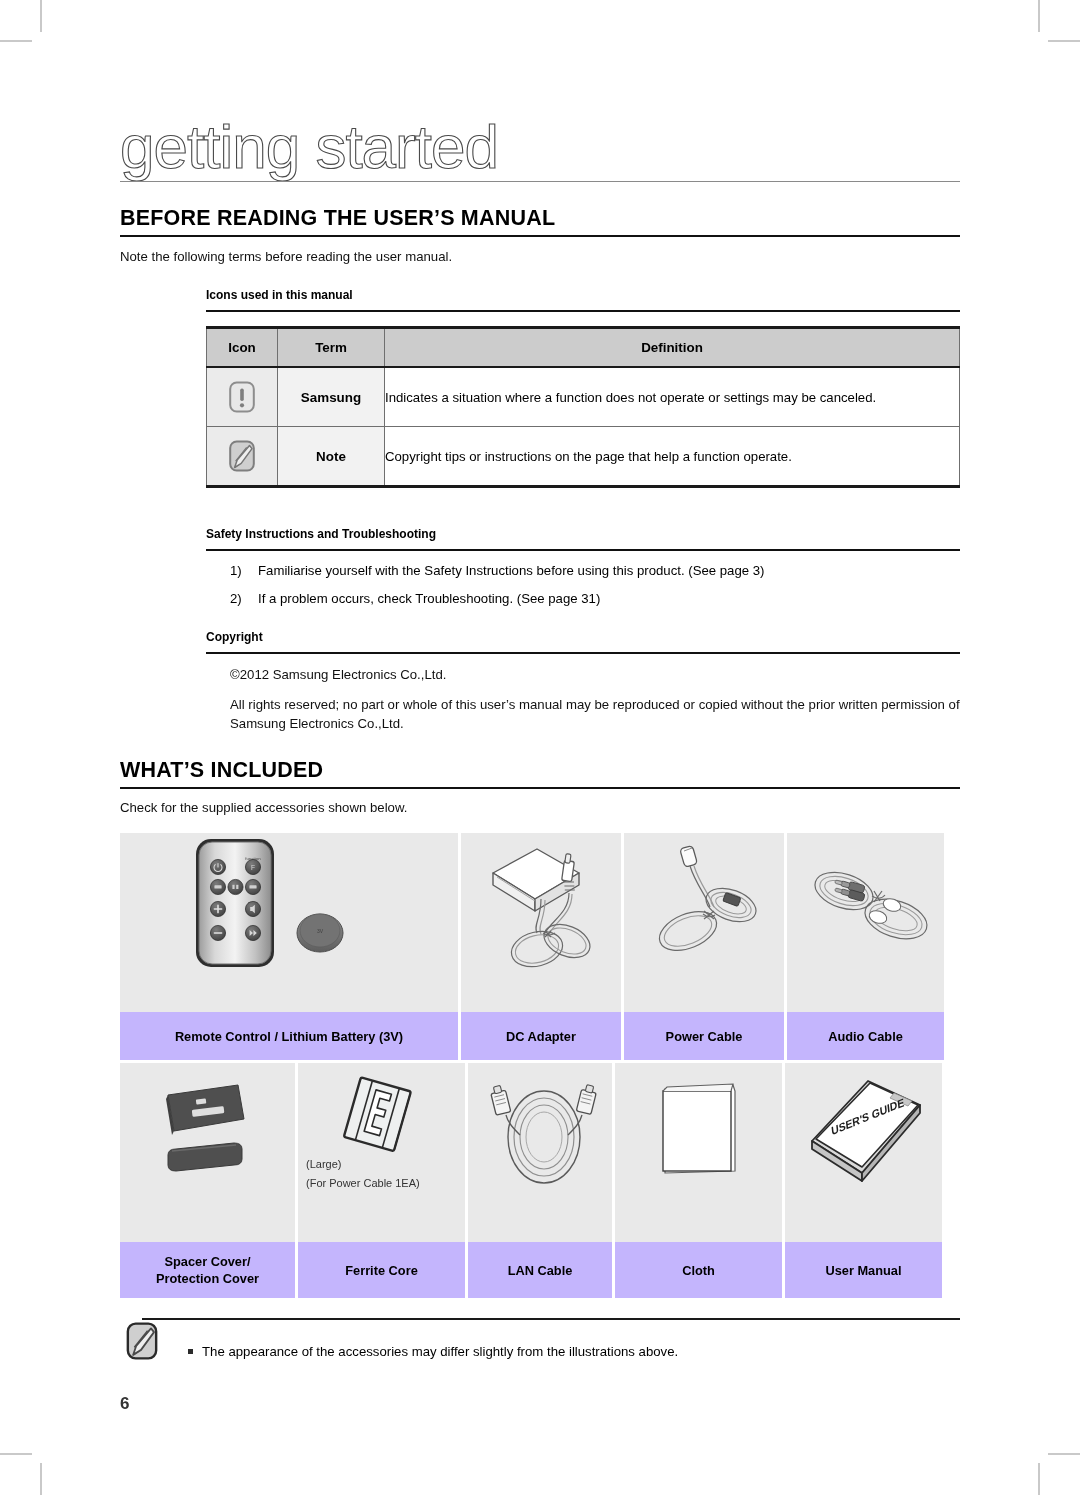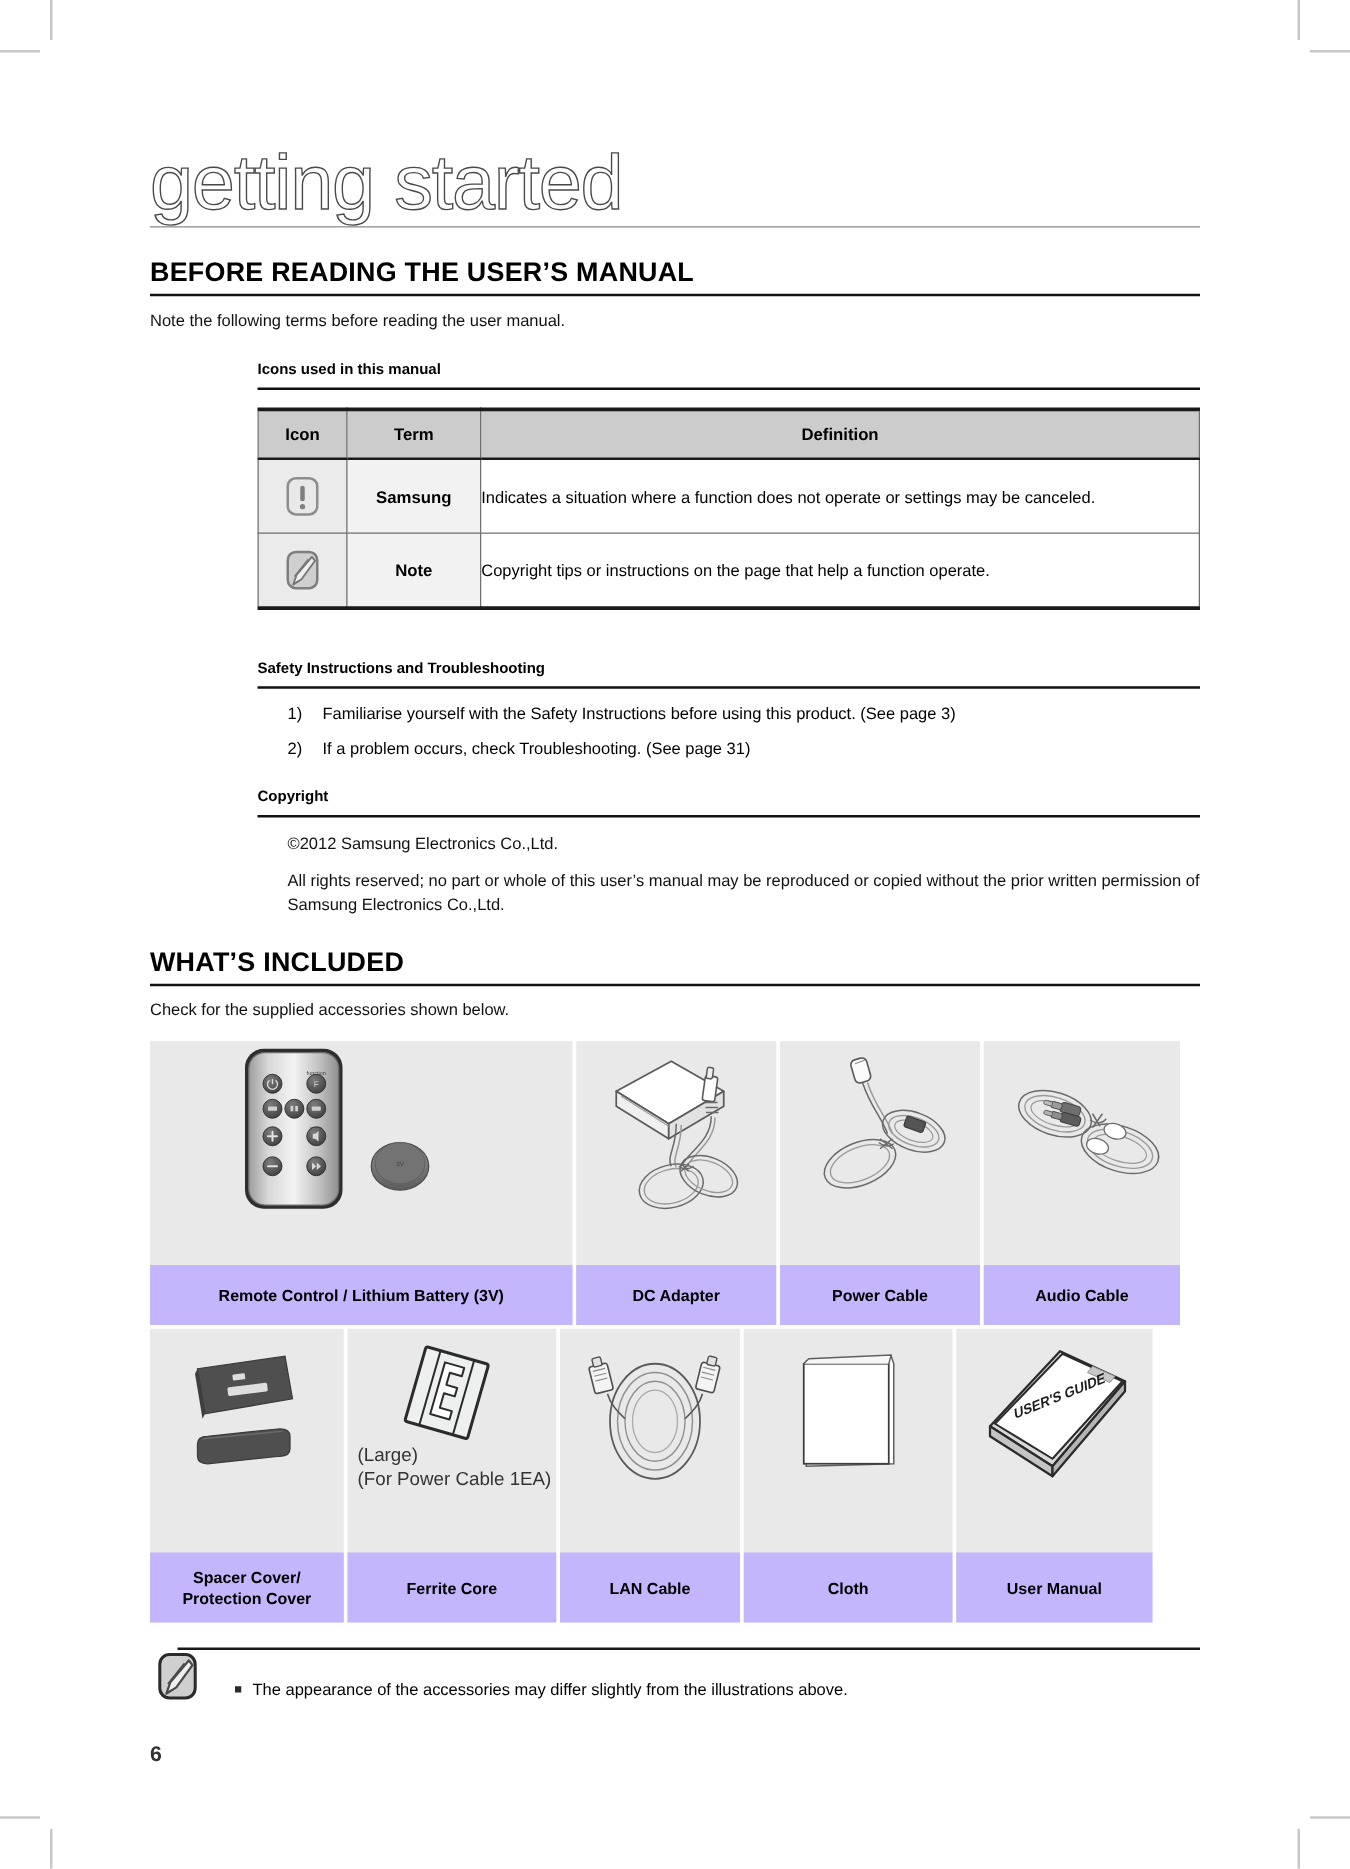--- a/index.html
+++ b/index.html
@@ -208,21 +208,21 @@
   }
   .r1 .acc-img { height: 148px; }
   .r1 .acc-label { height: 40px; }
   .r2 .acc-img { height: 148px; }
   .r2 .acc-label { height: 48px; }
 
   .cap-sub {
     position: absolute;
     left: 8px;
     bottom: 10px;
-    font-size: 15px;
+    font-size: 11px;
     color: #333;
     line-height: 19px;
     text-align: left;
   }
 
   
   .note-block {
     position: absolute;
     left: 0;
     top: 1318px;
@@ -508,21 +508,21 @@
             <path d="M76 63 q8 5 13 -1" stroke="#6a6a6a" stroke-width="1.1" fill="none"></path>
           </svg>
         </div>
         <div class="acc-label">Audio Cable</div>
       </div>
 
     </div>
 
     <div class="acc-row r2">
 
-      <div class="acc-cell" style="width:155px;">
+      <div class="acc-cell" style="width:175px;">
         <div class="acc-img">
           <svg width="140" height="140" viewBox="0 0 140 140">
 
             <path d="M30 32 L100 22 L106 56 L36 68 Z" fill="#4f4f4f" stroke="#3a3a3a" stroke-width="1"></path>
             <path d="M30 32 L36 68 L34 72 L28 36 Z" fill="#3e3e3e"></path>
             <rect x="58" y="36" width="10" height="5" rx="1" fill="#dedede" transform="rotate(-7 63 38)"></rect>
             <rect x="54" y="45" width="32" height="7" rx="1.5" fill="#dedede" transform="rotate(-7 70 48)"></rect>
 
             <path d="M30 92 Q30 86, 38 86 L96 80 Q104 80, 104 86 L104 96 Q104 102, 96 102 L38 108 Q30 108, 30 102 Z" fill="#4f4f4f" stroke="#3a3a3a" stroke-width="1"></path>
             <path d="M34 88 L98 82" stroke="#6a6a6a" stroke-width="1.3"></path>

